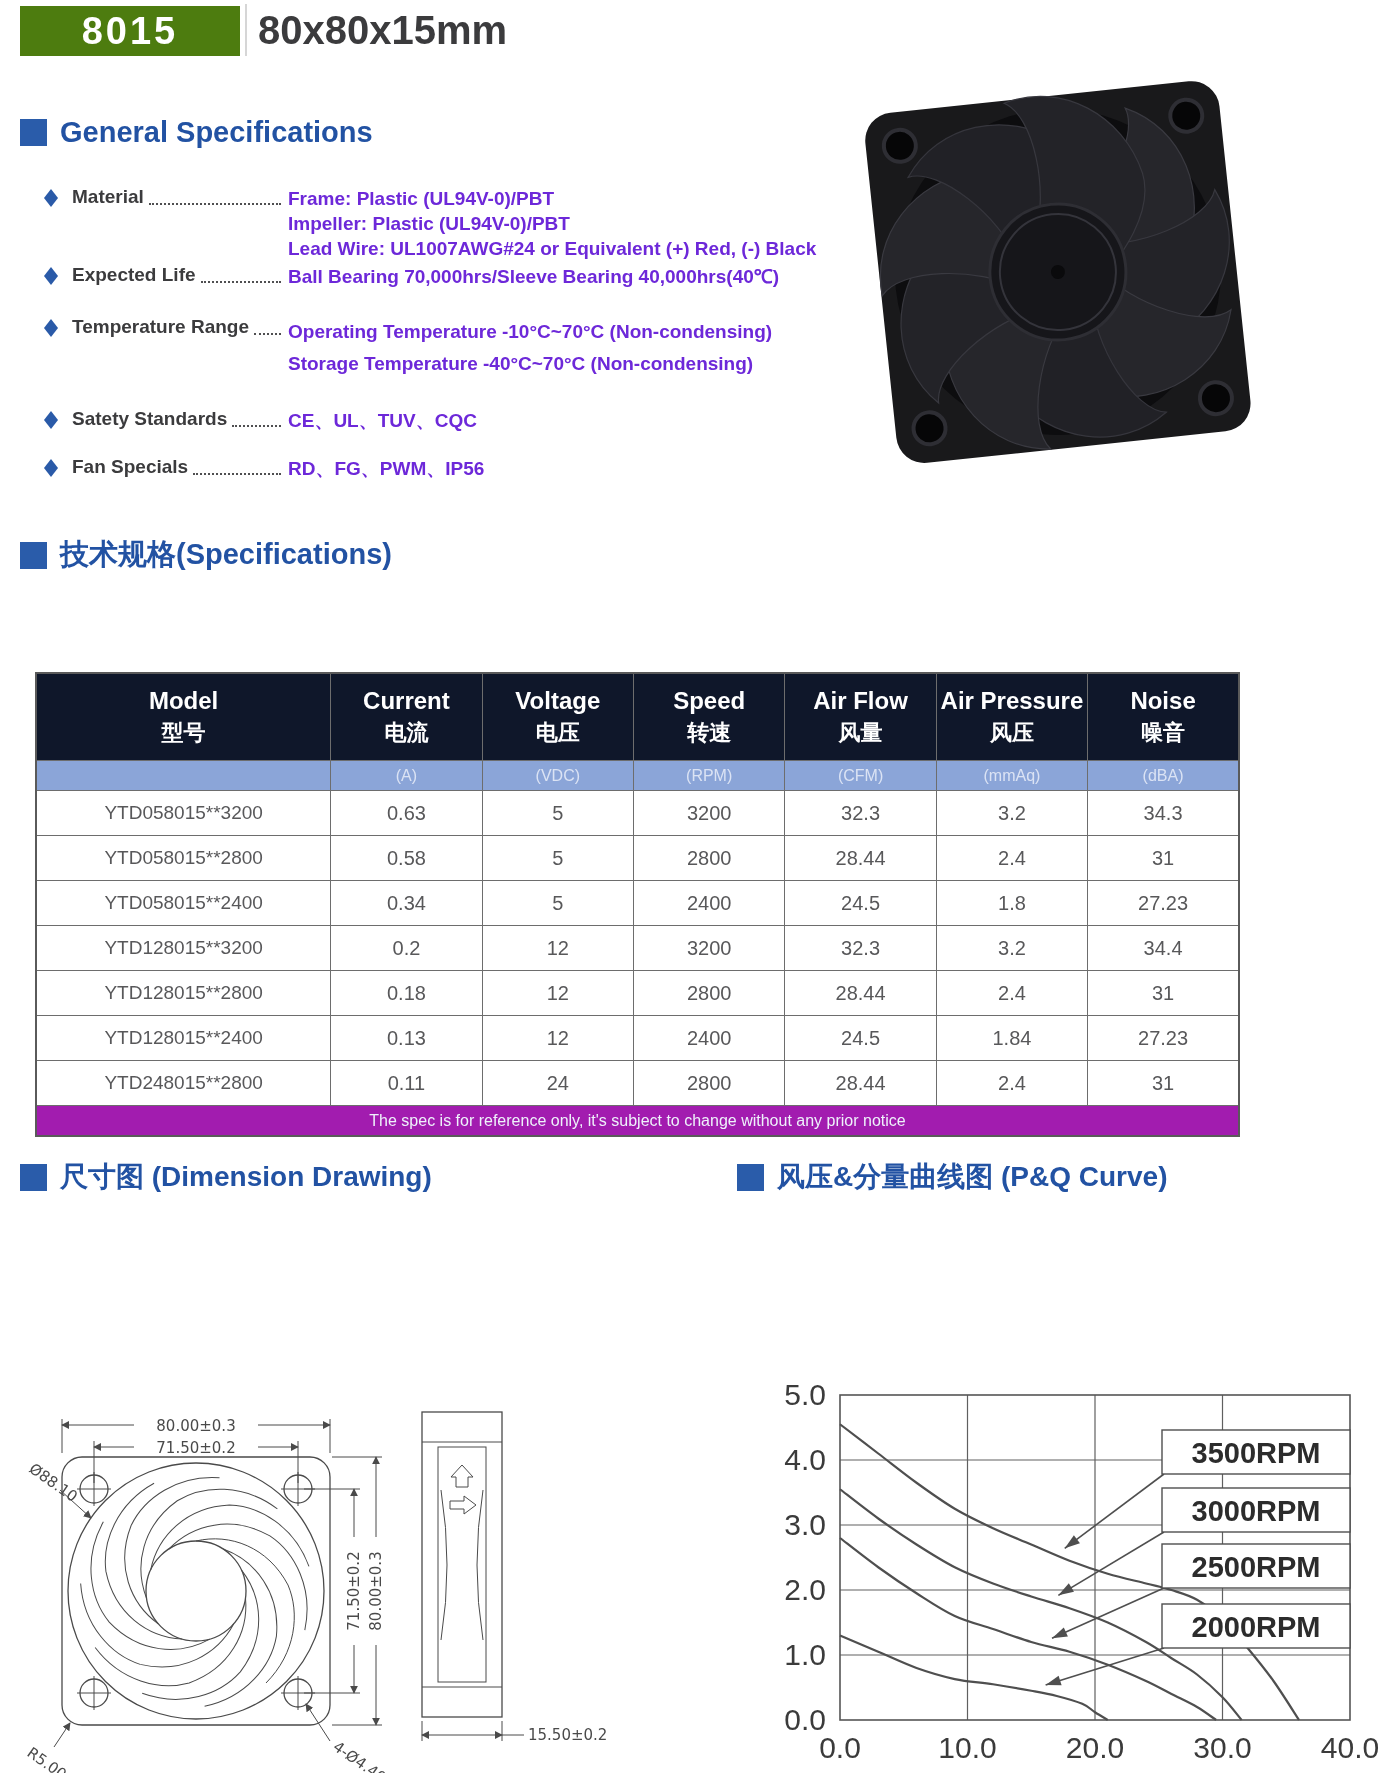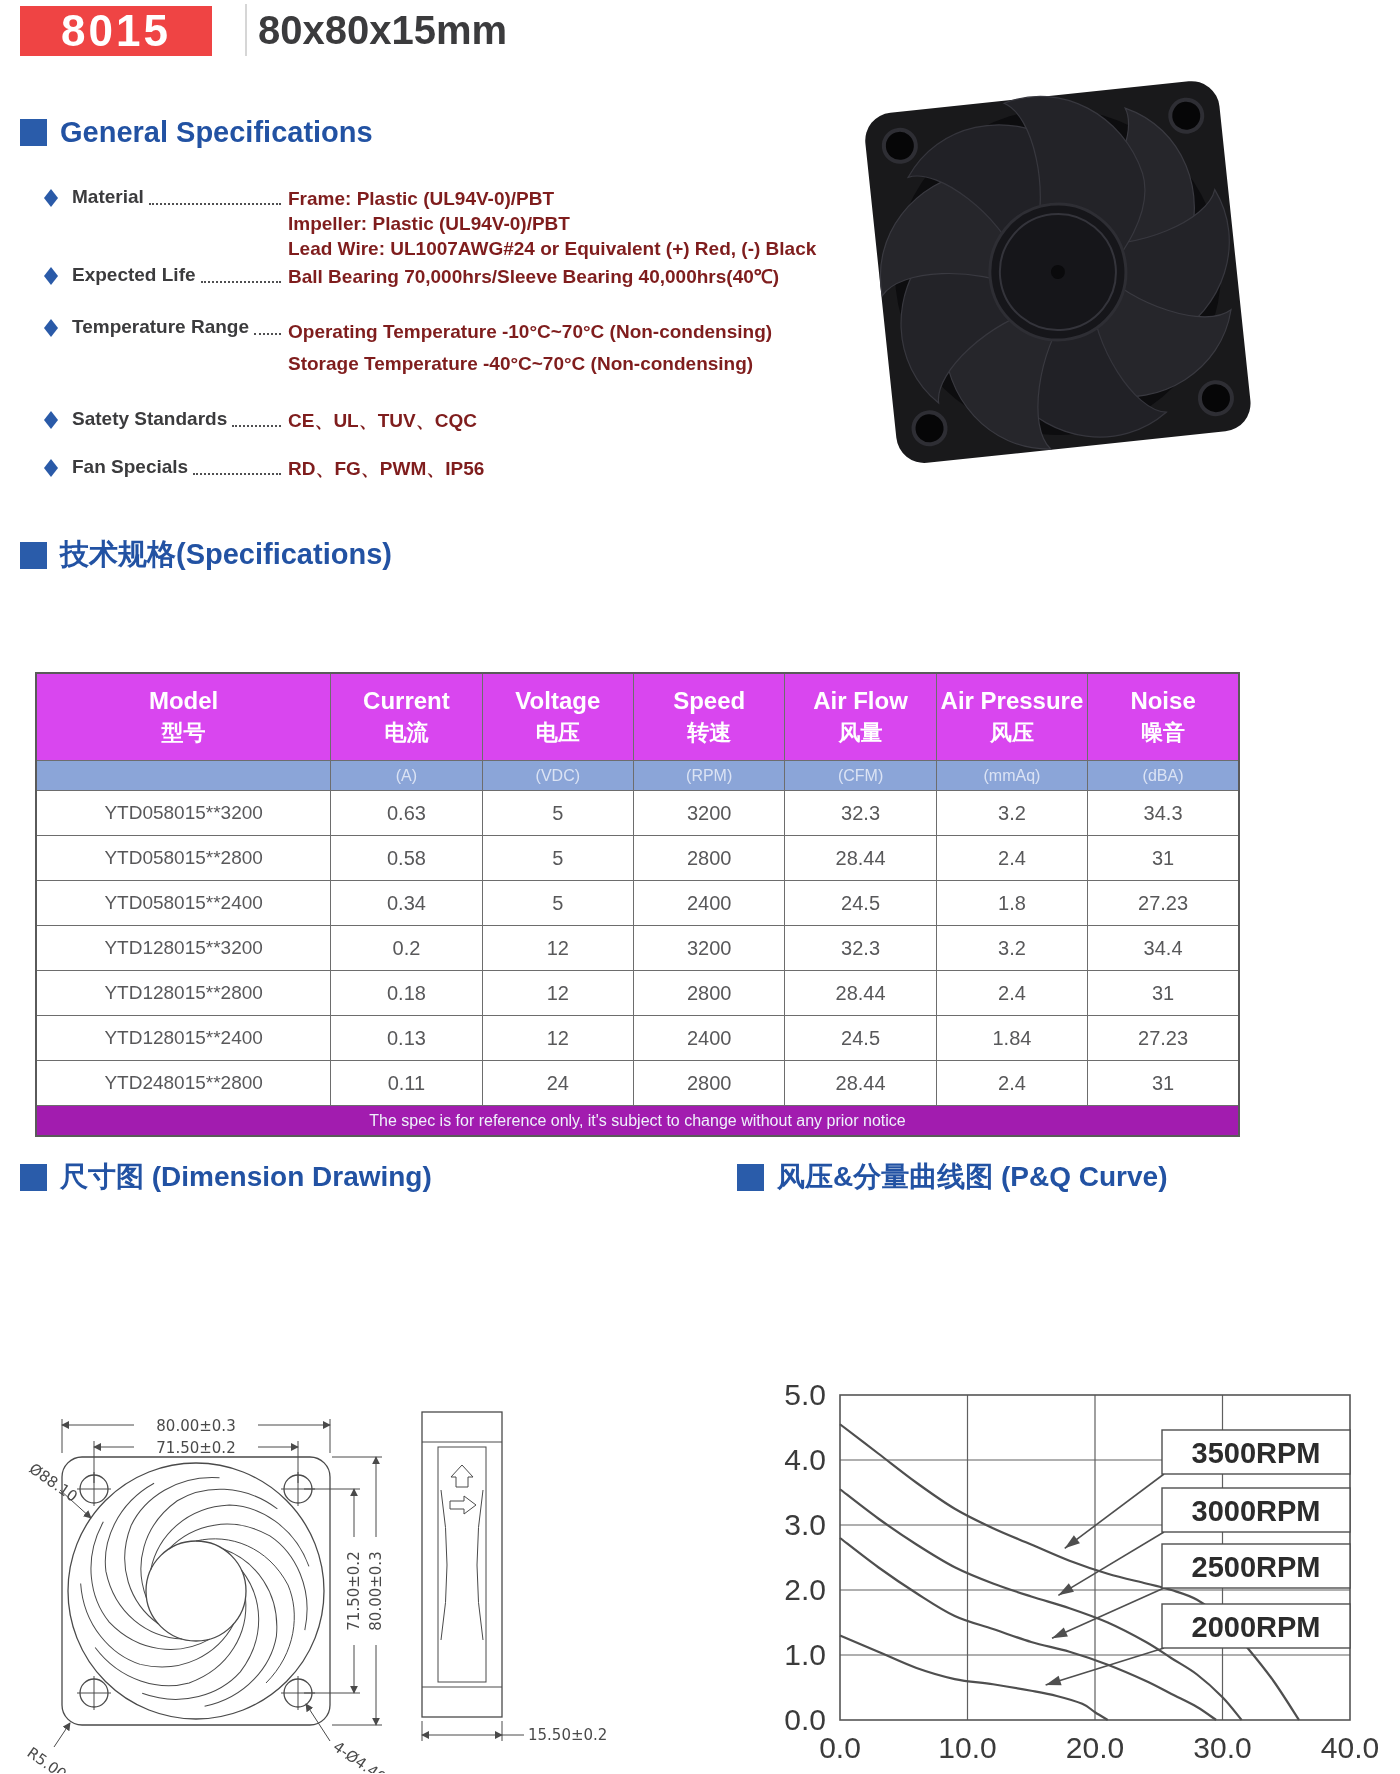--- a/index.html
+++ b/index.html
@@ -1,21 +1,21 @@
 <!DOCTYPE html>
 <html><head>
 <meta charset="utf-8">
 <style>
   html,body{margin:0;padding:0;background:#fff;}
   #page{position:relative;width:1400px;height:1774px;background:#ffffff;
         font-family:"Liberation Sans",sans-serif;overflow:hidden;}
 
   
-  .model-badge{position:absolute;left:20px;top:6px;width:192px;height:50px;background:#ef4444;
-    color:#fff;font-size:44px;font-weight:bold;display:flex;align-items:center;justify-content:center;
+  .model-badge{position:absolute;left:20px;top:6px;width:220px;height:50px;background:#4d7c0f;
+    color:#fff;font-size:38px;font-weight:bold;display:flex;align-items:center;justify-content:center;
     letter-spacing:3px;}
   .size-label{position:absolute;left:258px;top:4px;height:52px;display:flex;align-items:center;
     font-size:40px;font-weight:bold;color:#3b3b3d;}
   .badge-divider{position:absolute;left:245px;top:4px;width:2px;height:52px;background:#d6d6d6;}
 
   
   .section-head{position:absolute;display:flex;align-items:center;gap:13px;font-weight:bold;color:#2252a3;}
   .section-head .sq{width:27px;height:27px;background:#2a5caa;flex:0 0 auto;}
   #general-head{left:20px;top:116px;font-size:29px;}
   #specs-head{left:20px;top:535px;font-size:29px;}
@@ -23,28 +23,28 @@
   #pq-head{left:737px;top:1158px;font-size:28px;}
 
   
   .spec-row{position:absolute;left:44px;display:flex;align-items:flex-start;}
   .diamond{width:14px;height:18px;background:#2a5aa8;margin-top:3px;flex:0 0 auto;
     clip-path:polygon(50% 0,100% 50%,50% 100%,0 50%);}
   .spec-label-wrap{display:flex;align-items:center;width:214px;margin-left:14px;flex:0 0 auto;}
   .spec-label{font-weight:bold;font-size:19px;color:#3b3b3d;white-space:nowrap;}
   .leader{flex:1 1 auto;border-bottom:2px dotted #4f4f51;height:13px;margin:0 5px;}
   .spec-values{margin-left:2px;}
-  .spec-values div{font-weight:bold;font-size:19px;color:#7f1d1d;line-height:25px;white-space:nowrap;}
+  .spec-values div{font-weight:bold;font-size:19px;color:#6d28d9;line-height:25px;white-space:nowrap;}
   .spec-values.wide div{line-height:32px;}
 
   
   #spec-table-wrap{position:absolute;left:35px;top:672px;width:1205px;}
   #spec-table-wrap table{width:100%;border-collapse:collapse;table-layout:fixed;border:2px solid #5a5a5a;}
   #spec-table-wrap th,#spec-table-wrap td{border:1px solid #6d6d6d;text-align:center;padding:0;}
-  #spec-table-wrap thead th{background:#d946ef;color:#fff;height:86px;font-size:24px;font-weight:bold;}
+  #spec-table-wrap thead th{background:#0f172a;color:#fff;height:86px;font-size:24px;font-weight:bold;}
   #spec-table-wrap thead th .zh{font-size:22px;margin-top:3px;}
   #spec-table-wrap tr.units td{background:#8ba5d8;color:#dbe3f4;font-size:16px;height:29px;}
   #spec-table-wrap tbody td{height:44px;font-size:20px;color:#58585a;background:#fff;font-weight:normal;}
   #spec-table-wrap tbody td.model{font-size:19px;}
   #spec-table-wrap tfoot td{background:#a21caf;color:#eef2fb;font-size:16px;height:29px;}
 
   
   #fan-photo{position:absolute;left:852px;top:78px;width:412px;height:390px;}
   #dim-svg{position:absolute;left:20px;top:1275px;width:700px;height:498px;}
   #pq-svg{position:absolute;left:710px;top:1280px;width:690px;height:494px;}

